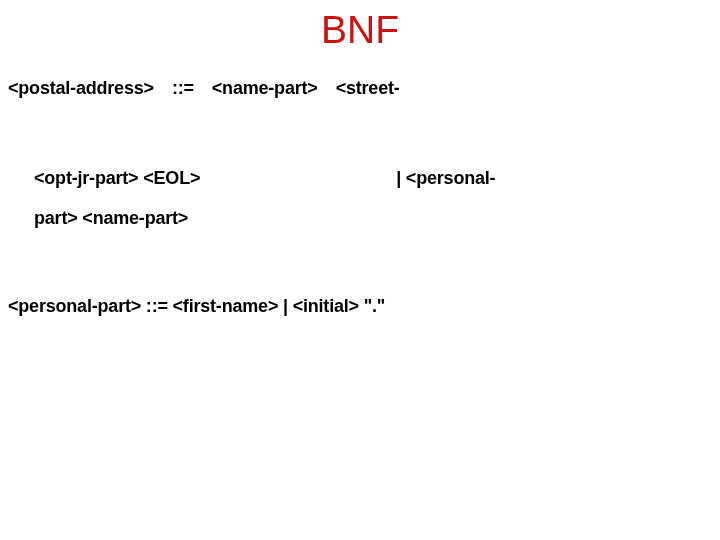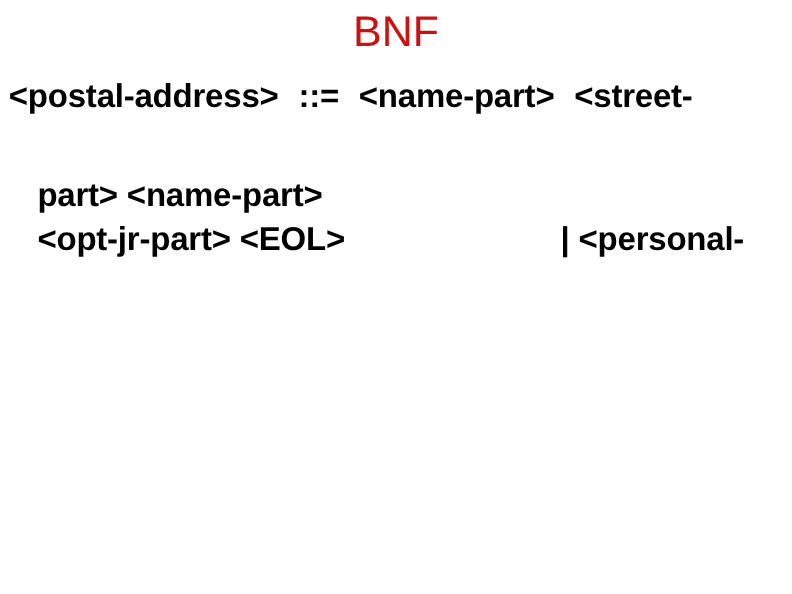--- a/index.html
+++ b/index.html
@@ -43,21 +43,21 @@
 
   
   #body-block {
     position: absolute;
     left: 8px;
     top: 68px;
     width: 706px;
   }
 
   .rule {
-    font-size: 30px;
+    font-size: 18px;
     line-height: 40px;
     font-weight: bold;
     color: #000000;
     white-space: nowrap;
     letter-spacing: -0.2px;
   }
 
   .rule .line {
     display: block;
     white-space: pre;
@@ -90,21 +90,24 @@
 
   <div id="body-block">
 
     <div class="rule">
       <span class="line"><span>&lt;postal-address&gt;</span><span class="gap-wide"></span><span>::=</span><span class="gap-wide"></span><span>&lt;name-part&gt;</span><span class="gap-wide"></span><span>&lt;street-</span></span>
     </div>
 
     <div class="spacer-1"></div>
 
     <div class="rule">
+      <span class="line cont"><span>&lt;opt-jr-part&gt; &lt;EOL&gt;</span><span class="gap-huge"></span><span>| &lt;personal-</span></span>
       <span class="line cont"><span>part&gt; &lt;name-part&gt;</span></span>
-      <span class="line cont"><span>&lt;opt-jr-part&gt; &lt;EOL&gt;</span><span class="gap-huge"></span><span>| &lt;personal-</span></span>
     </div>
 
     <div class="spacer-2"></div>
 
+    <div class="rule">
+      <span class="line"><span>&lt;personal-part&gt; ::= &lt;first-name&gt; | &lt;initial&gt; "."</span></span>
+    </div>
 
   </div>
 </div>
 
 </body></html>

